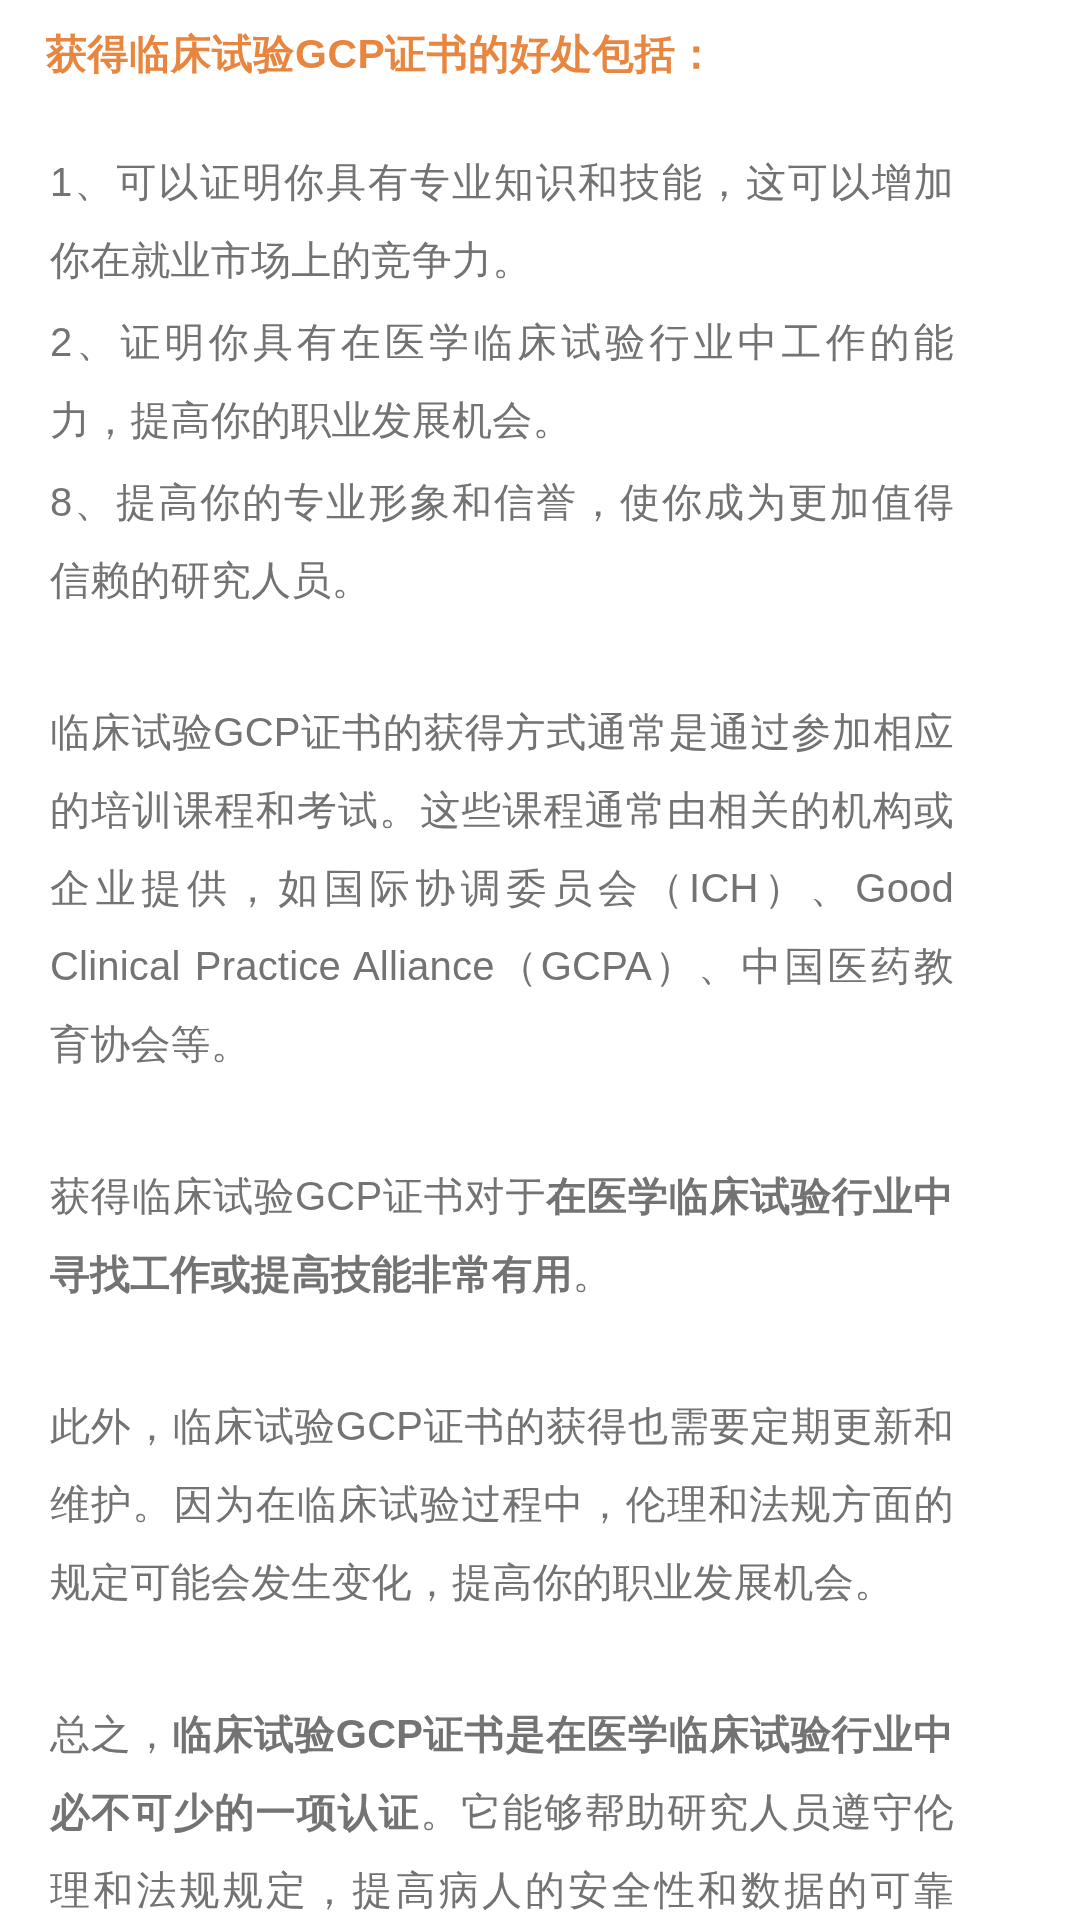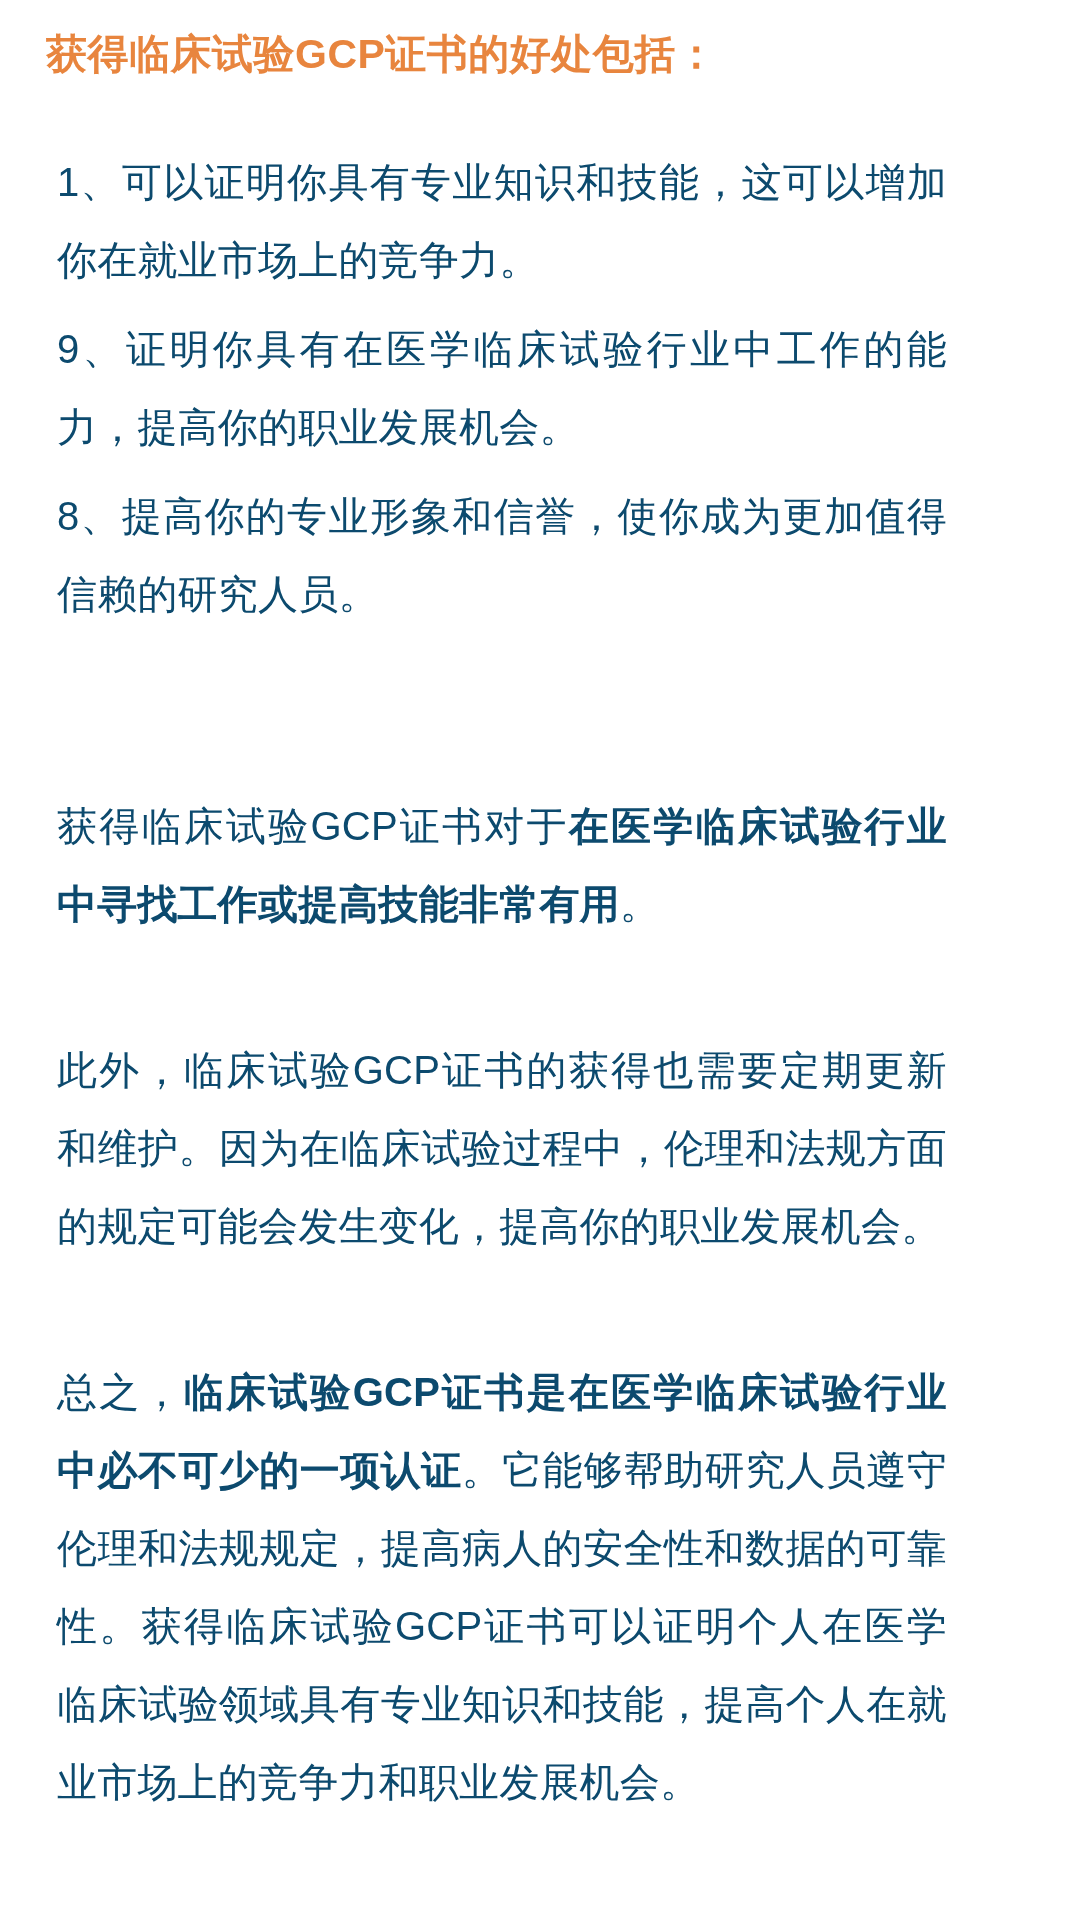--- a/index.html
+++ b/index.html
@@ -26,22 +26,22 @@
     font-weight: 700;
     color: #e8853e;
     letter-spacing: 0.5px;
     line-height: 1.3;
     margin: 0 0 62px 0;
     white-space: nowrap;
   }
   .para {
     font-size: 40px;
     line-height: 78px;
-    color: #0c4a6e;
-    margin: 11px;
+    color: #737373;
+    margin: 4px;
     text-align: justify;
     text-justify: inter-character;
     letter-spacing: 0.2px;
     font-weight: 400;
   }
   .list-block {
     margin: 0 0 0 0;
   }
   .gap-para  { height: 66px; }
   .b {
@@ -54,26 +54,27 @@
 </style>
 </head>
 <body>
 
 <div class="page">
 
   <h1 class="article-heading">获得临床试验GCP证书的好处包括：</h1>
 
   <div class="list-block">
     <p class="para justify-spread">1、可以证明你具有专业知识和技能，这可以增加你在就业市场上的竞争力。</p>
-    <p class="para justify-spread">9、证明你具有在医学临床试验行业中工作的能力，提高你的职业发展机会。</p>
+    <p class="para justify-spread">2、证明你具有在医学临床试验行业中工作的能力，提高你的职业发展机会。</p>
     <p class="para justify-spread">8、提高你的专业形象和信誉，使你成为更加值得信赖的研究人员。</p>
   </div>
 
   <div class="gap-para"></div>
 
+  <p class="para">临床试验GCP证书的获得方式通常是通过参加相应的培训课程和考试。这些课程通常由相关的机构或企业提供，如国际协调委员会（ICH）、Good Clinical Practice Alliance（GCPA）、中国医药教育协会等。</p>
 
   <div class="gap-para"></div>
 
   <p class="para justify-spread"><span>获得临床试验GCP证书对于</span><span class="b">在医学临床试验行业中寻找工作或提高技能非常有用</span><span>。</span></p>
 
   <div class="gap-para"></div>
 
   <p class="para">此外，临床试验GCP证书的获得也需要定期更新和维护。因为在临床试验过程中，伦理和法规方面的规定可能会发生变化，提高你的职业发展机会。</p>
 
   <div class="gap-para"></div>

